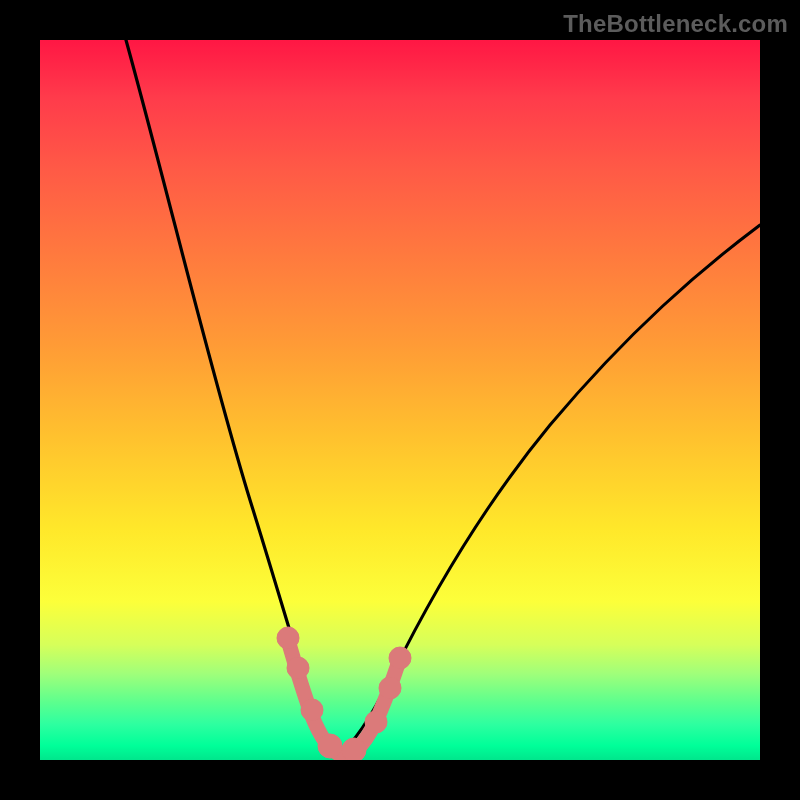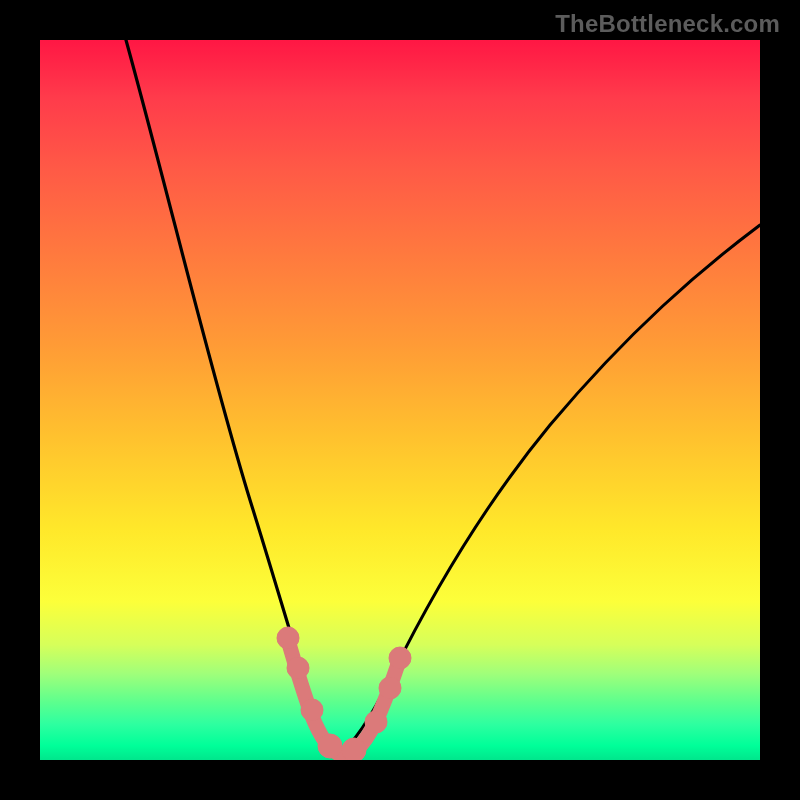--- a/index.html
+++ b/index.html
@@ -40,21 +40,21 @@
       #5cff8e 92%,
       #2effa0 95%,
       #00ff99 98%,
       #00e68c 100%
     );
     overflow: hidden;
   }
   .watermark {
     position: absolute;
     top: 10px;
-    right: 20px;
+    right: 12px;
     color: #5c5c5c;
     font-size: 24px;
     font-weight: 600;
     letter-spacing: 0.2px;
   }
   svg.curves {
     position: absolute;
     left: 0;
     top: 0;
     width: 720px;

